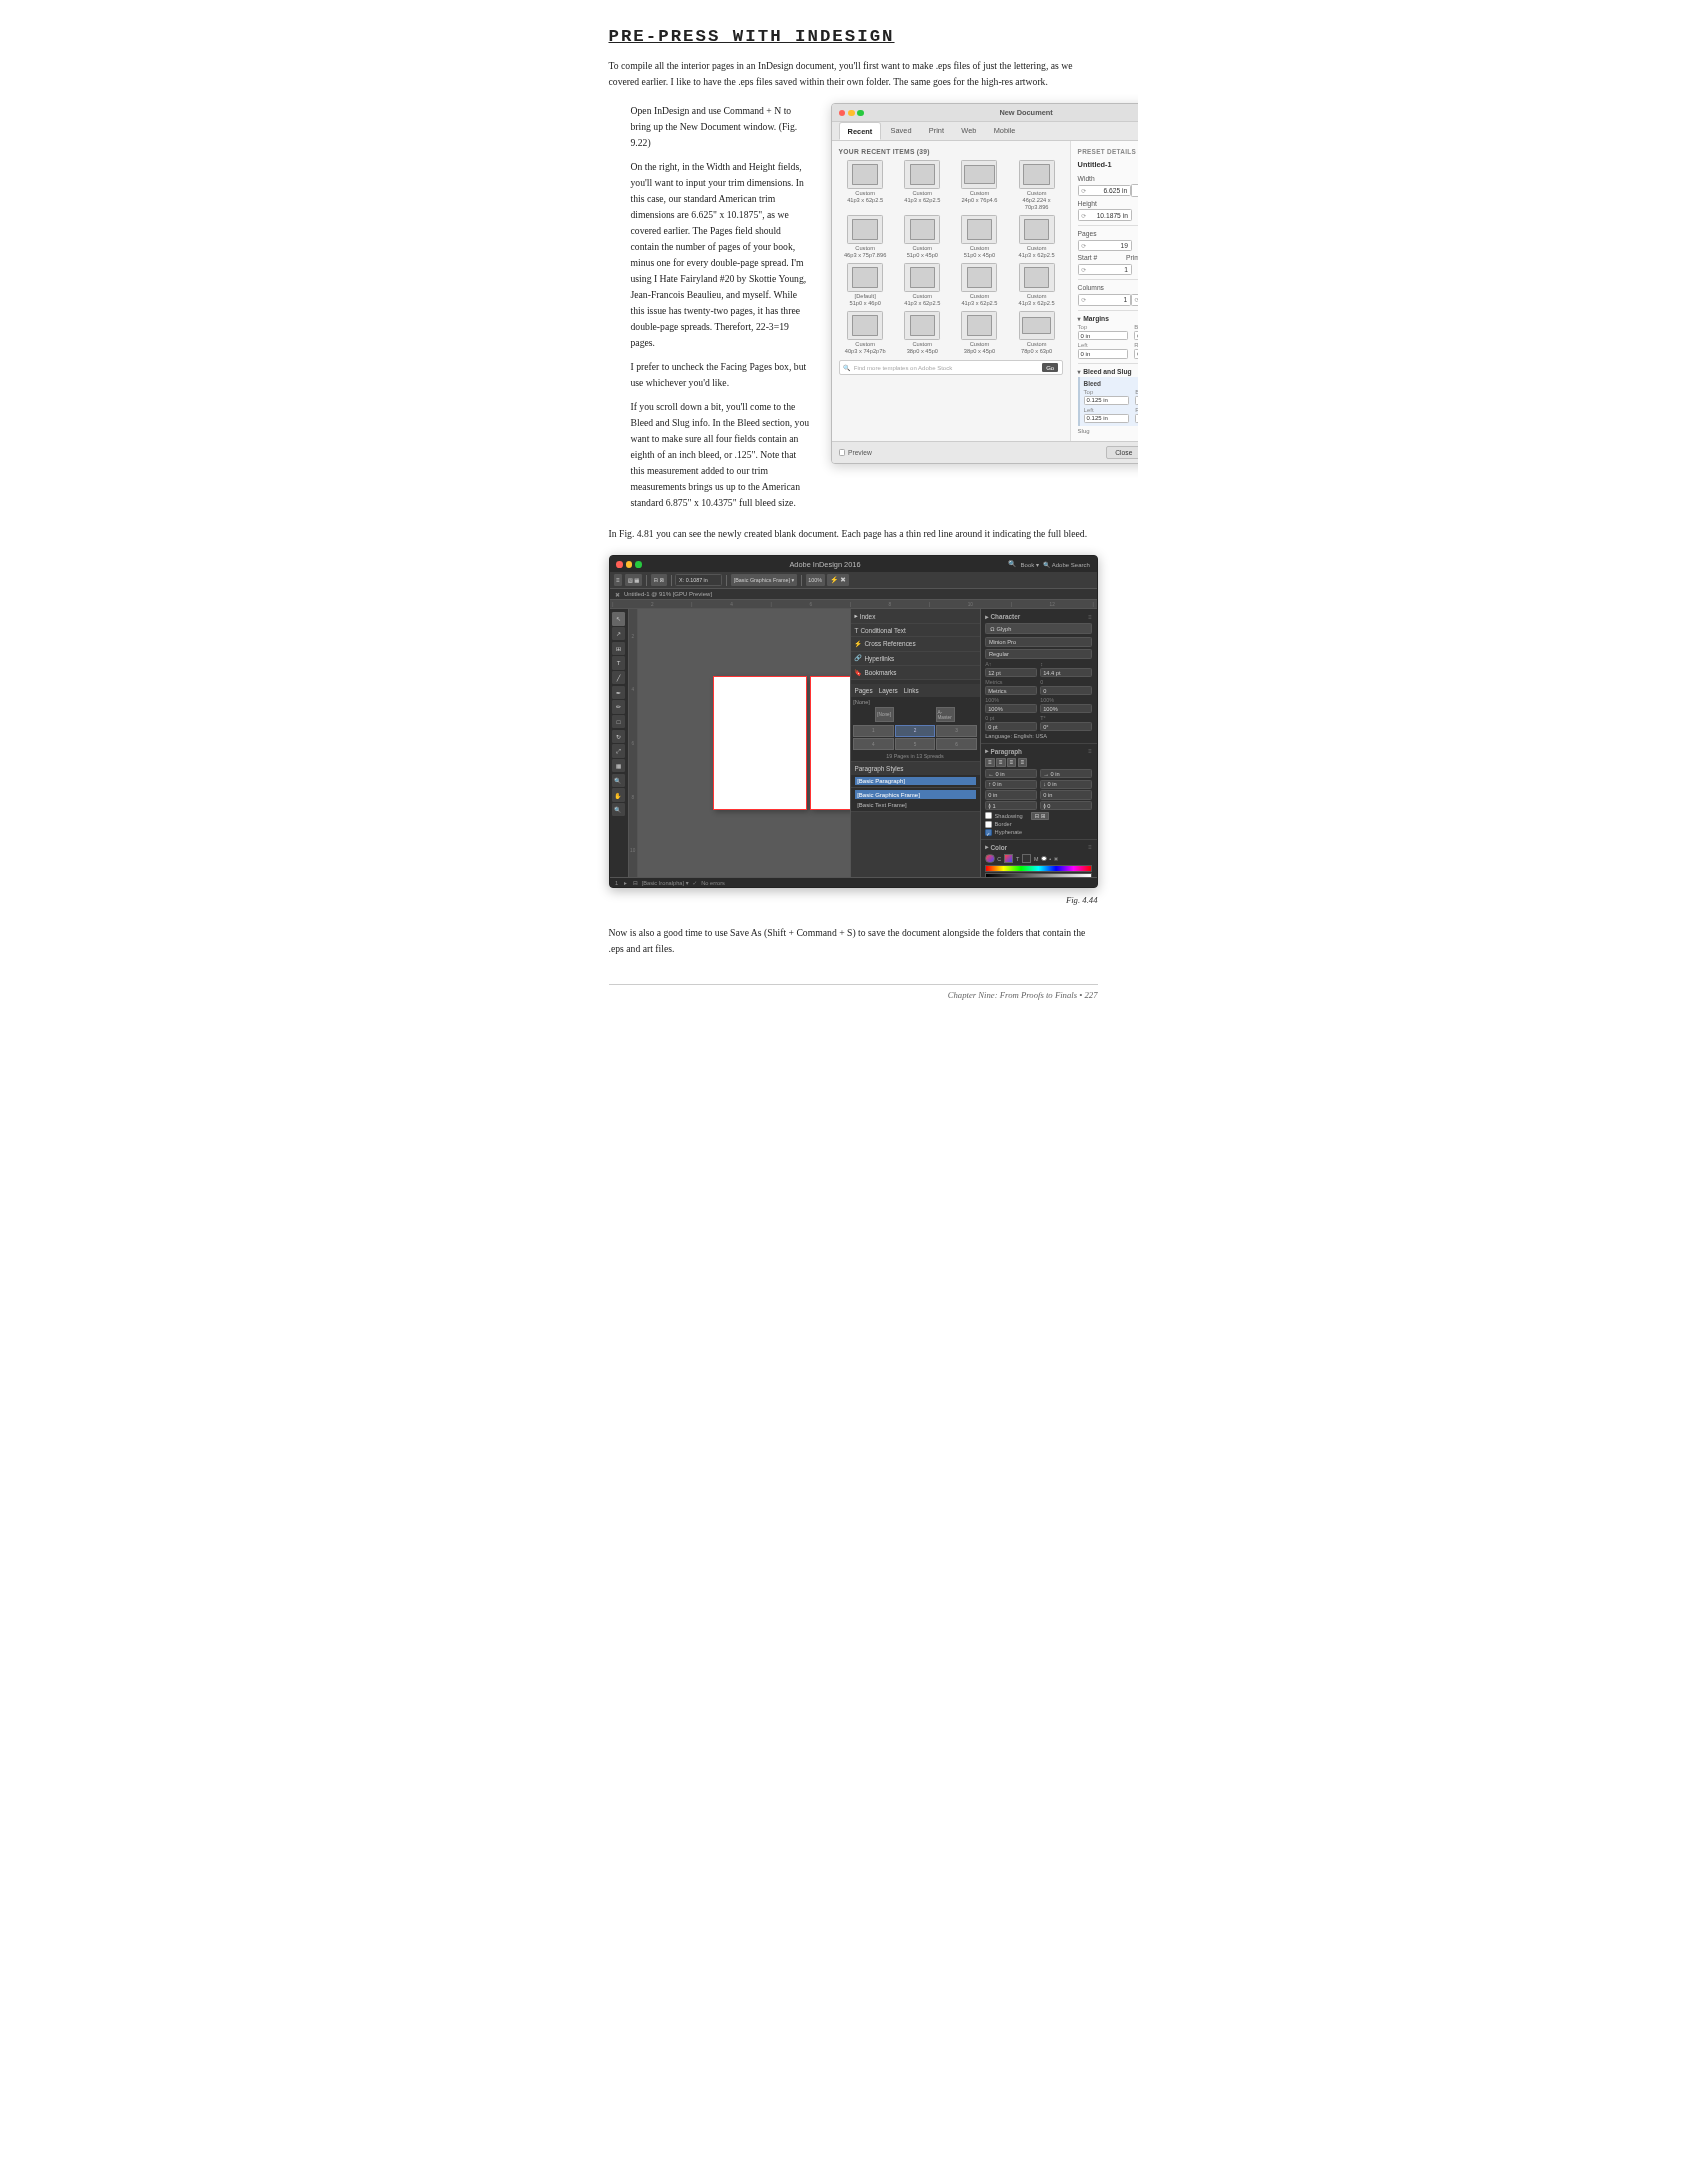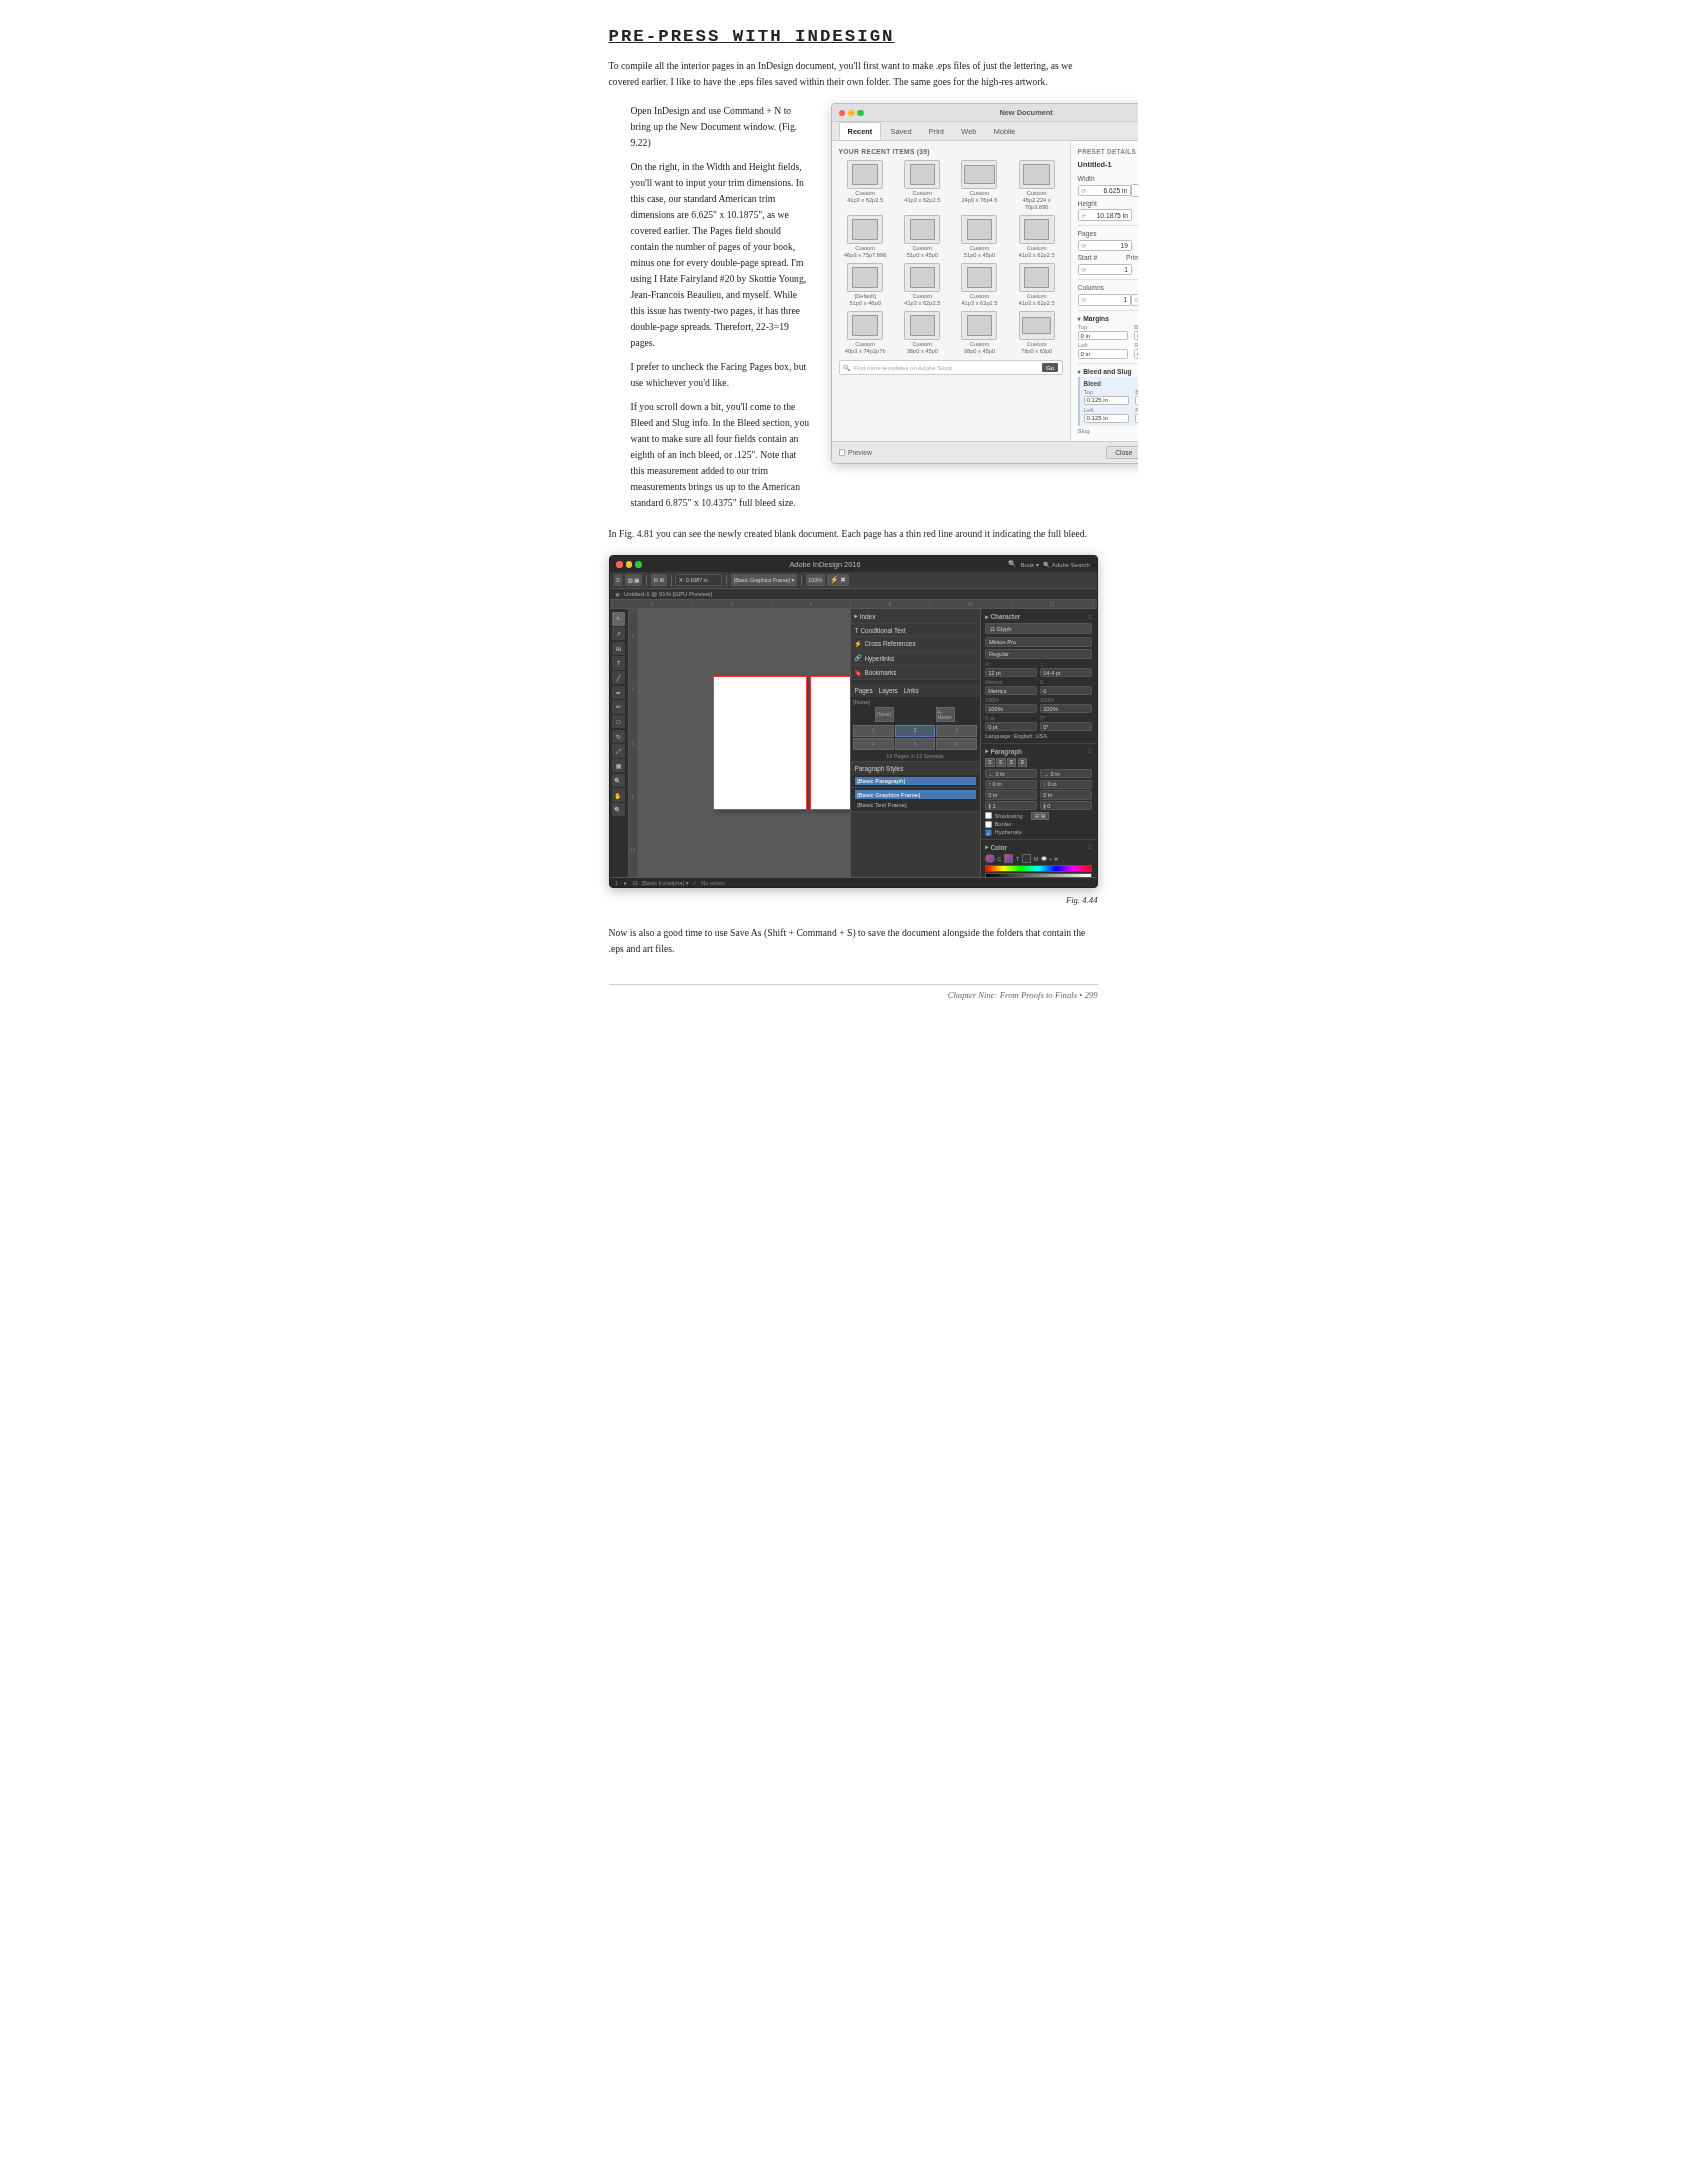--- a/index.html
+++ b/index.html
@@ -85,21 +85,20 @@
     .dot-yellow { background: #ffbd2e; }
     .dot-green { background: #27c93f; }
     .dialog-title-text { flex:1; text-align:center; font-size:7.4px; color:#555; }
 
     .dialog-tabs {
       display: flex;
       background: #e8e8e8;
       border-bottom: 0.7px solid #ccc;
       padding: 0 6.7px;
       gap: 1.3px;
-      align-items: center;
     }
     .dialog-tab {
       padding: 3.3px 8px;
       font-size: 7.4px;
       cursor: pointer;
       border-radius: 2.7px 2.7px 0 0;
       color: #555;
     }
     .dialog-tab.active {
       background: #fff;
@@ -1195,15 +1194,15 @@
     <span>✓</span>
     <span>No errors</span>
   </div>
 </div>
 
 <div class="caption">Fig. 4.44</div>
 
 <p class="footer-text">Now is also a good time to use Save As (Shift + Command + S) to save the document alongside the folders that contain the .eps and art files.</p>
 
 <div class="page-footer">
-  <span>Chapter Nine: From Proofs to Finals  •  299</span>
+  <span>Chapter Nine: From Proofs to Finals  •  227</span>
 </div>
 
 
 </body></html>

